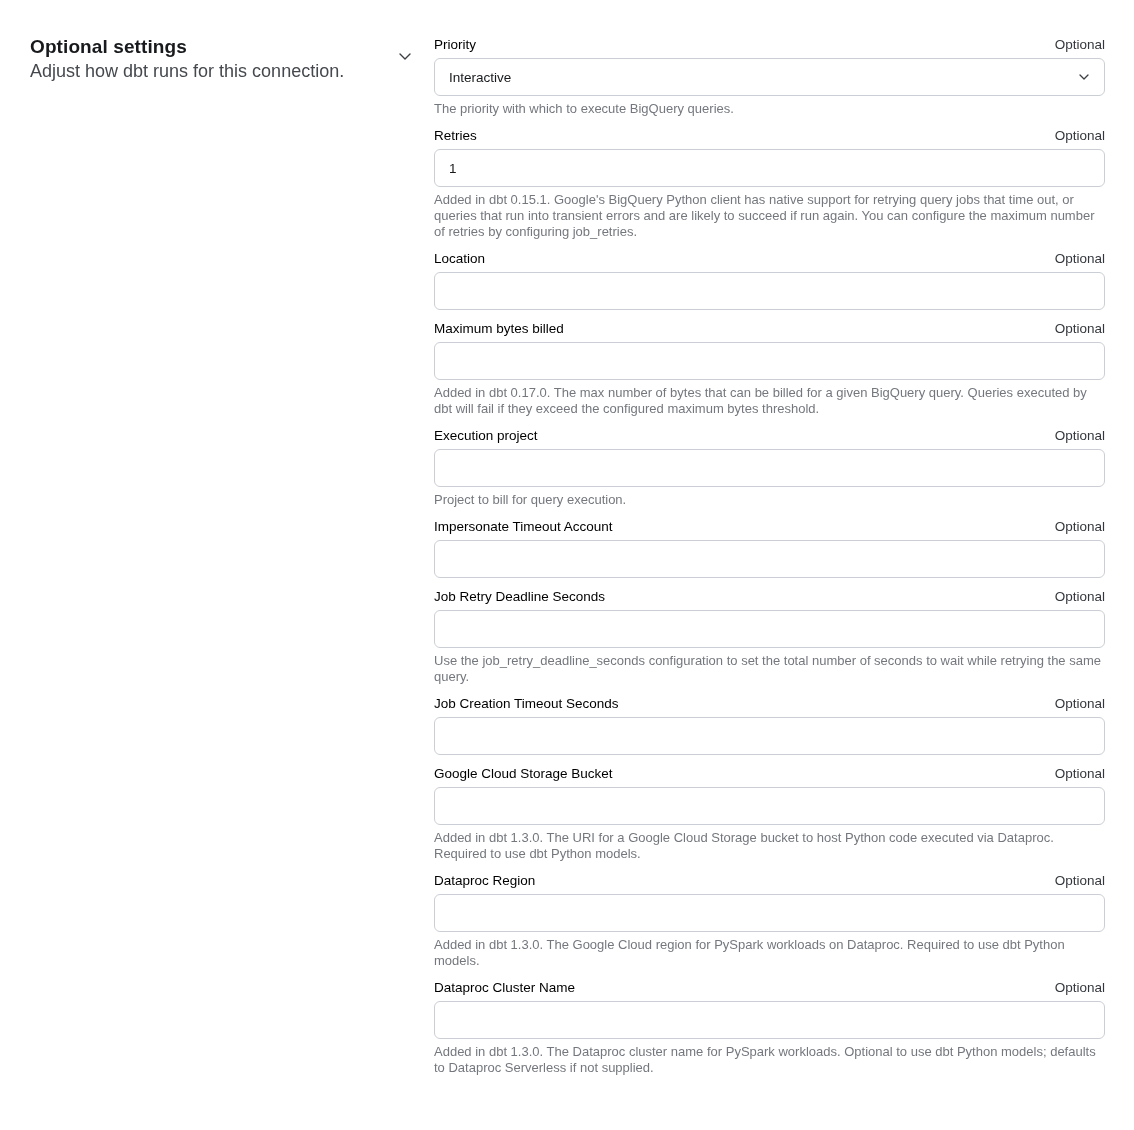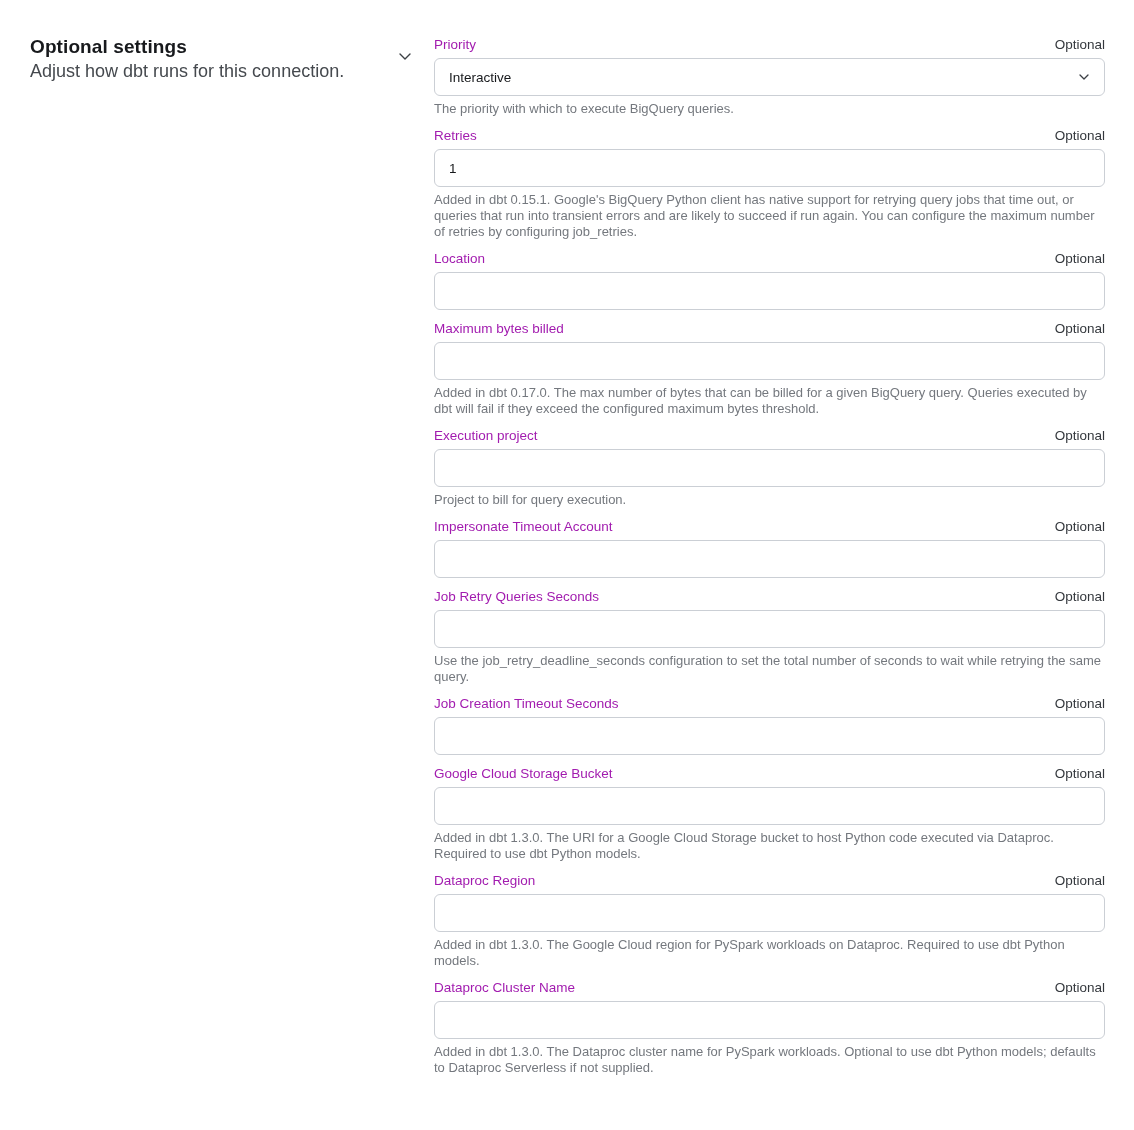--- a/index.html
+++ b/index.html
@@ -22,21 +22,21 @@
     width: 18px; height: 18px;
     display: flex; align-items: center; justify-content: center;
     cursor: pointer; background: none; border: none;
   }
   .right-col { position: absolute; left: 434px; top: 36px; width: 671px; }
   .field { margin-bottom: 10px; }
   .field-header {
     display: flex; justify-content: space-between; align-items: baseline;
     margin-bottom: 5px;
   }
-  .field-label { font-size: 13.5px; color: #a21caf; line-height: 17px; font-weight: 500; }
+  .field-label { font-size: 13.5px; color: #000000; line-height: 17px; font-weight: 500; }
   .optional-badge { font-size: 13.5px; color: #34383d; line-height: 17px; }
   .control {
     width: 100%; height: 38px;
     border: 1px solid #cbcfd5; border-radius: 6px;
     background: #ffffff;
     font-family: "Liberation Sans", sans-serif;
     font-size: 13.5px; color: #17191c;
     padding: 0 14px;
     outline: none;
     gap: 35px;
@@ -129,21 +129,21 @@
       <label class="field-label">Impersonate Timeout Account</label>
       <span class="optional-badge">Optional</span>
     </div>
     
     <input class="control" type="text" value="" style="">
     
   </div>
 
   <div class="field">
     <div class="field-header">
-      <label class="field-label">Job Retry Queries Seconds</label>
+      <label class="field-label">Job Retry Deadline Seconds</label>
       <span class="optional-badge">Optional</span>
     </div>
     
     <input class="control" type="text" value="" style="">
     <div class="helper">Use the job_retry_deadline_seconds configuration to set the total number of seconds to wait while retrying the same query.</div>
   </div>
 
   <div class="field">
     <div class="field-header">
       <label class="field-label">Job Creation Timeout Seconds</label>

